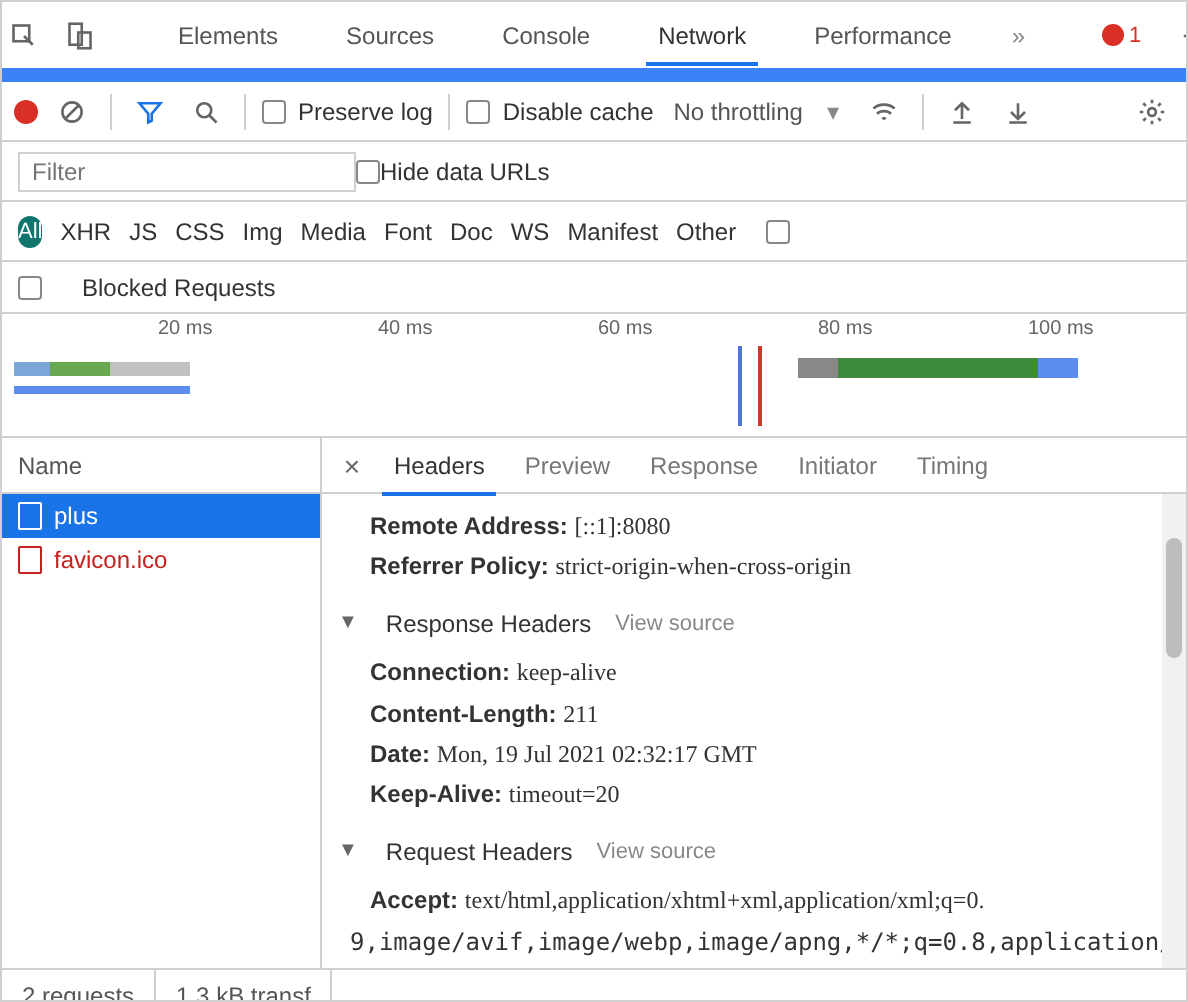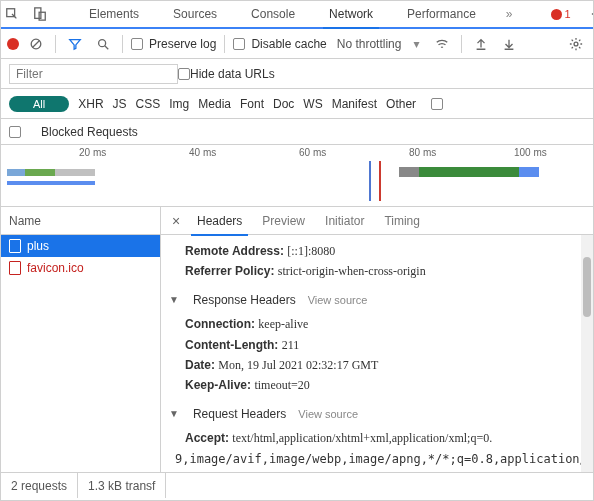--- a/index.html
+++ b/index.html
@@ -1,35 +1,35 @@
 <!DOCTYPE html>
 <html><head>
 <meta charset="utf-8">
 <style>
   *{box-sizing:border-box;margin:0;padding:0;font-family:"Segoe UI",Arial,sans-serif;font-size:12px;color:#333}
   body{width:594px;height:501px;background:#fff;overflow:hidden;border:1px solid #d0d0d0}
   .row{display:flex;align-items:center}
-  .tabbar{height:28px;border-bottom:2px solid #3b82f6;padding:0 4px;gap:14px}
+  .tabbar{height:40px;border-bottom:7px solid #3b82f6;padding:0 4px;gap:14px}
   .ticon{width:22px;height:22px;display:flex;align-items:center;justify-content:center;color:#666;border-radius:2px}
   .ticon svg{width:14px;height:14px;stroke:#666;fill:none;stroke-width:1.5}
   .tab{padding:0 10px;height:28px;line-height:28px;color:#555;position:relative}
   .tab.active{color:#333}
   .tab.active::after{content:"";position:absolute;left:4px;right:4px;bottom:-1px;height:2px;background:#1a73e8}
   .chev{color:#888;padding:0 6px}
   .err{display:flex;align-items:center;gap:3px;margin-left:4px;margin-right:6px}
   .err-dot{width:11px;height:11px;border-radius:50%;background:#d93025;display:inline-block}
   .err-n{color:#d93025;font-size:11px}
   .toolbar{height:30px;border-bottom:1px solid #d0d0d0;padding:0 6px;gap:6px}
   .rec{width:12px;height:12px;border-radius:50%;background:#d93025}
   .vline{width:1px;height:18px;background:#d0d0d0;margin:0 2px}
   .cbx{width:12px;height:12px;border:1px solid #888;border-radius:2px}
   .filterrow{height:30px;border-bottom:1px solid #d0d0d0;padding:0 8px;}
   .filterin{flex:0 0 160px;height:20px;border:1px solid #d0d0d0;padding:0 6px;font-size:12px;outline:none;color:#777}
   .typerow{height:30px;border-bottom:1px solid #d0d0d0;padding:0 8px;gap:9px;flex-wrap:nowrap}
-  .chip{background:#0f766e;color:#fff;border-radius:8px;padding:2px 24px;font-size:11px}
+  .chip{background:#0f766e;color:#fff;border-radius:8px;padding:2px 0;font-size:11px}
   .reqrow{height:26px;border-bottom:1px solid #d0d0d0;padding:0 8px;gap:20px}
   .timeline{height:62px;border-bottom:1px solid #d0d0d0;position:relative;background:#fff}
   .tick{position:absolute;top:2px;font-size:10px;color:#666}
   .tlbar{position:absolute;top:24px;height:7px}
   .tlbar2{position:absolute;top:36px;height:4px}
   .split{display:flex;height:265px}
   .left{width:160px;border-right:1px solid #d0d0d0;display:flex;flex-direction:column}
   .nmh{height:28px;border-bottom:1px solid #d0d0d0;padding:0 8px;display:flex;align-items:center;color:#555}
   .item{height:22px;display:flex;align-items:center;gap:6px;padding:0 8px}
   .item.sel{background:#1a73e8;color:#fff}
@@ -213,20 +213,21 @@
     <div class="item">
       <span class="fileic" style="border-color:#c5221f"></span>
       <span class="fav">favicon.ico</span>
     </div>
   </div>
   <div class="right">
     <div class="dtabs">
       <span class="xcl">×</span>
       <span class="dtab active">Headers</span>
       <span class="dtab">Preview</span>
+      <span class="dtab">Response</span>
       <span class="dtab">Initiator</span>
       <span class="dtab">Timing</span>
     </div>
     <div class="hdrs">
       <div class="kv"><b>Remote Address:</b> <span class="mono">[::1]:8080</span></div>
       <div class="kv"><b>Referrer Policy:</b> <span class="mono">strict-origin-when-cross-origin</span></div>
       <div class="sect">
           <span class="tri">▼</span>
           <span class="sectt">Response Headers</span>
           <span class="viewsrc">View source</span>

